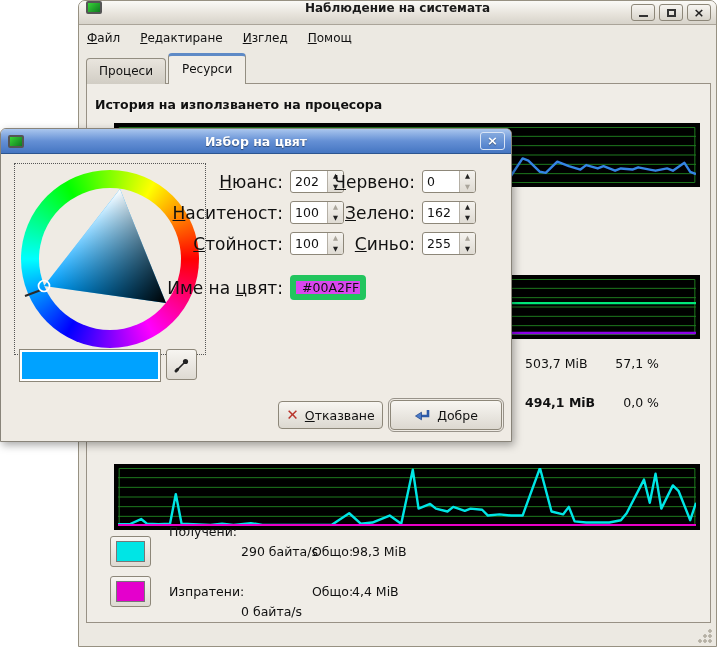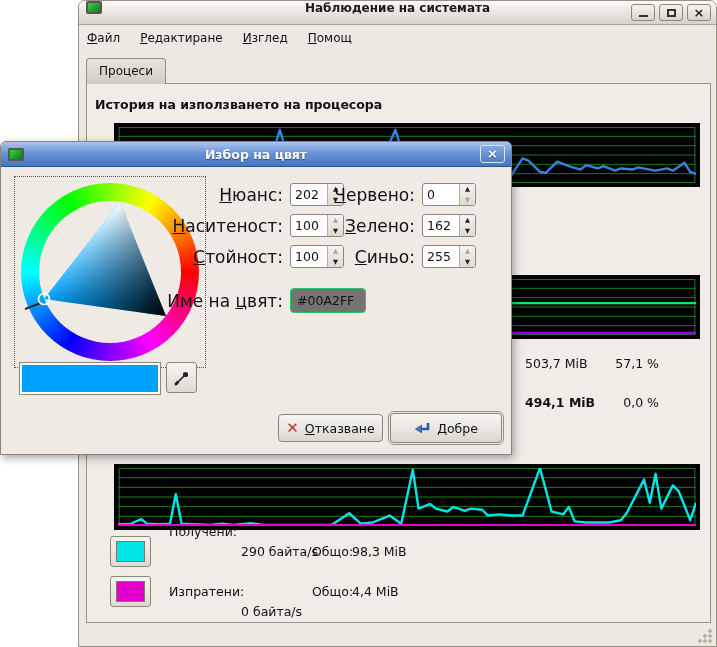--- a/index.html
+++ b/index.html
@@ -54,21 +54,21 @@
   .resize-grip { position:absolute; right:4px; bottom:3px; width:15px; height:15px;
     background:
       radial-gradient(circle at 13px 13px, #b5b0a4 1.5px, transparent 2px),
       radial-gradient(circle at 8px 13px, #b5b0a4 1.5px, transparent 2px),
       radial-gradient(circle at 3px 13px, #b5b0a4 1.5px, transparent 2px),
       radial-gradient(circle at 13px 8px, #b5b0a4 1.5px, transparent 2px),
       radial-gradient(circle at 8px 8px, #b5b0a4 1.5px, transparent 2px),
       radial-gradient(circle at 13px 3px, #b5b0a4 1.5px, transparent 2px); }
 
   
-  .dialog { position:absolute; left:0; top:141px; width:512px; height:314px; background:#efebe4;
+  .dialog { position:absolute; left:0; top:128px; width:512px; height:314px; background:#efebe4;
     border:1px solid #89847a; border-radius:6px 6px 0 0; box-shadow:2px 3px 9px rgba(0,0,0,0.35); z-index:10; }
   .dlg-titlebar { position:absolute; left:0; top:0; width:100%; height:25px;
     background:linear-gradient(#aac6ee,#6590d5 50%,#4576c2); border-bottom:1px solid #2c5590;
     border-radius:5px 5px 0 0; display:flex; align-items:center; }
   .dlg-title { position:absolute; left:0; right:0; text-align:center; font-size:12.5px; font-weight:bold; color:#fff;
     text-shadow:0 1px 1px rgba(0,0,0,0.45); }
   .dlg-close { position:absolute; right:6px; top:3px; width:25px; height:18px;
     background:linear-gradient(#84a9de,#4f7fcb); border:1px solid #d9e4f5; border-radius:3px;
     color:#fff; font-weight:bold; font-size:13px; line-height:16px; text-align:center; z-index:2;
     text-shadow:0 1px 1px rgba(0,0,0,0.4); }
@@ -89,22 +89,22 @@
   .field-label { font-size:17px; color:#111; text-align:right; display:inline-block; }
   .lab-left { width:132px; margin-right:7px; }
   .lab-right { width:84px; margin-right:7px; }
   .spin { width:54px; height:23px; border:1px solid #8d8779; border-radius:3px; background:#fff; display:flex; overflow:hidden; }
   .spin input { width:36px; border:none; outline:none; font:12.5px "DejaVu Sans", sans-serif; padding-left:4px; color:#111; background:transparent; }
   .spin .arrows { width:16px; display:flex; flex-direction:column; border-left:1px solid #b5b0a6; background:linear-gradient(#f5f3ef,#dfdbd3); }
   .arr { flex:1; font-size:6.5px; line-height:10px; text-align:center; color:#222; }
   .arr.disabled { color:#a9a49a; }
 
   .name-row { position:absolute; left:150px; top:146px; height:25px; display:flex; align-items:center; }
-  .hex-input { width:76px; height:25px; border:1px solid #22c55e; border-radius:4px; font:12.5px "DejaVu Sans", sans-serif;
-    padding-left:6px; color:#111; background:#737373; outline:none; }
+  .hex-input { width:76px; height:25px; border:6px solid #22c55e; border-radius:4px; font:12.5px "DejaVu Sans", sans-serif;
+    padding-left:6px; color:#111; background:#d946ef; outline:none; }
 
   .dlg-btn { position:absolute; height:28px; background:linear-gradient(#f8f6f2,#dcd8d0); border:1px solid #8d8779;
     border-radius:4px; font:12.5px "DejaVu Sans", sans-serif; color:#111; display:flex; align-items:center; justify-content:center; gap:6px; }
   #cancel-btn { left:277px; top:272px; width:105px; }
   #ok-btn { left:389px; top:271px; width:112px; height:30px; outline:1px solid #98938a; outline-offset:1px; }
   .icon-x { font-weight:bold; color:#b8332a; font-size:15px; line-height:1; }
 </style>
 </head>
 <body>
 
@@ -129,20 +129,21 @@
 
     <div class="mw-menubar">
       <span class="menu-item"><u>Ф</u>айл</span>
       <span class="menu-item"><u>Р</u>едактиране</span>
       <span class="menu-item"><u>И</u>зглед</span>
       <span class="menu-item"><u>П</u>омощ</span>
     </div>
 
     <div class="mw-tabs">
       <div class="tab">Процеси</div>
+      <div class="tab active">Ресурси</div>
     </div>
 
     <div class="mw-panel">
       <div class="section-heading">История на използването на процесора</div>
 
       <div class="graph-frame" id="cpu-frame">
         <svg viewBox="0 0 100 100" preserveAspectRatio="none">
             <line x1="0" x2="100" y1="16.666666666666668" y2="16.666666666666668" stroke="#1e7a1e" stroke-width="1" vector-effect="non-scaling-stroke"></line>
             <line x1="0" x2="100" y1="33.333333333333336" y2="33.333333333333336" stroke="#1e7a1e" stroke-width="1" vector-effect="non-scaling-stroke"></line>
             <line x1="0" x2="100" y1="50" y2="50" stroke="#1e7a1e" stroke-width="1" vector-effect="non-scaling-stroke"></line>

